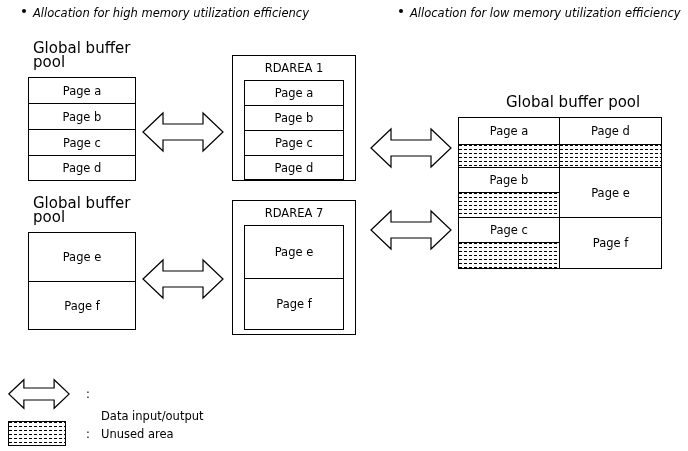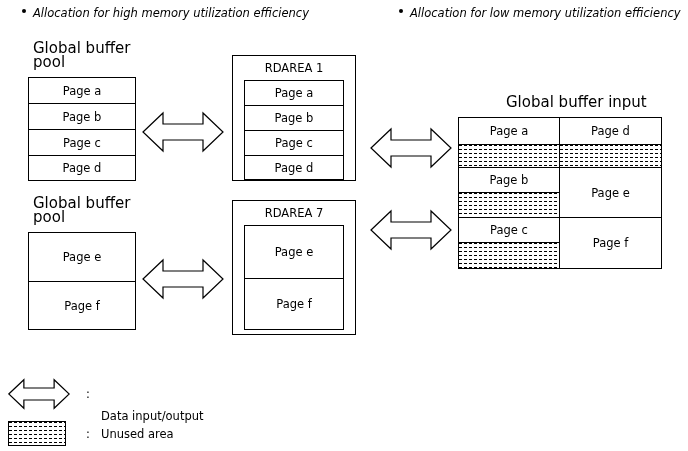--- a/index.html
+++ b/index.html
@@ -143,21 +143,21 @@
   <div class="rdarea-inner" style="width:100px;height:105px;">
     <div class="page-cell" style="height:53px;">Page e</div>
     <div class="page-cell" style="height:50px;">Page f</div>
   </div>
 </div>
 
 <svg class="abs" style="left:370px;top:206px;" width="82" height="48" viewBox="0 0 82 48">
   <polygon points="1,24 21,5 21,16 61,16 61,5 81,24 61,43 61,32 21,32 21,43" fill="#ffffff" stroke="#000000" stroke-width="1.2"></polygon>
 </svg>
 
-<div class="abs caption" style="left:506px;top:95px;">Global buffer input</div>
+<div class="abs caption" style="left:506px;top:95px;">Global buffer pool</div>
 
 <div class="abs gtable" style="left:458px;top:117px;width:204px;height:152px;">
 
   <div class="gcol left" style="width:101px;">
     <div class="gcell rule-b" style="height:27px;">Page a</div>
     <div class="gcell rule-b dash-pattern" style="height:23px;"></div>
     <div class="gcell rule-b" style="height:25px;">Page b</div>
     <div class="gcell rule-b dash-pattern" style="height:25px;"></div>
     <div class="gcell rule-b" style="height:25px;">Page c</div>
     <div class="gcell dash-pattern" style="height:25px;"></div>

